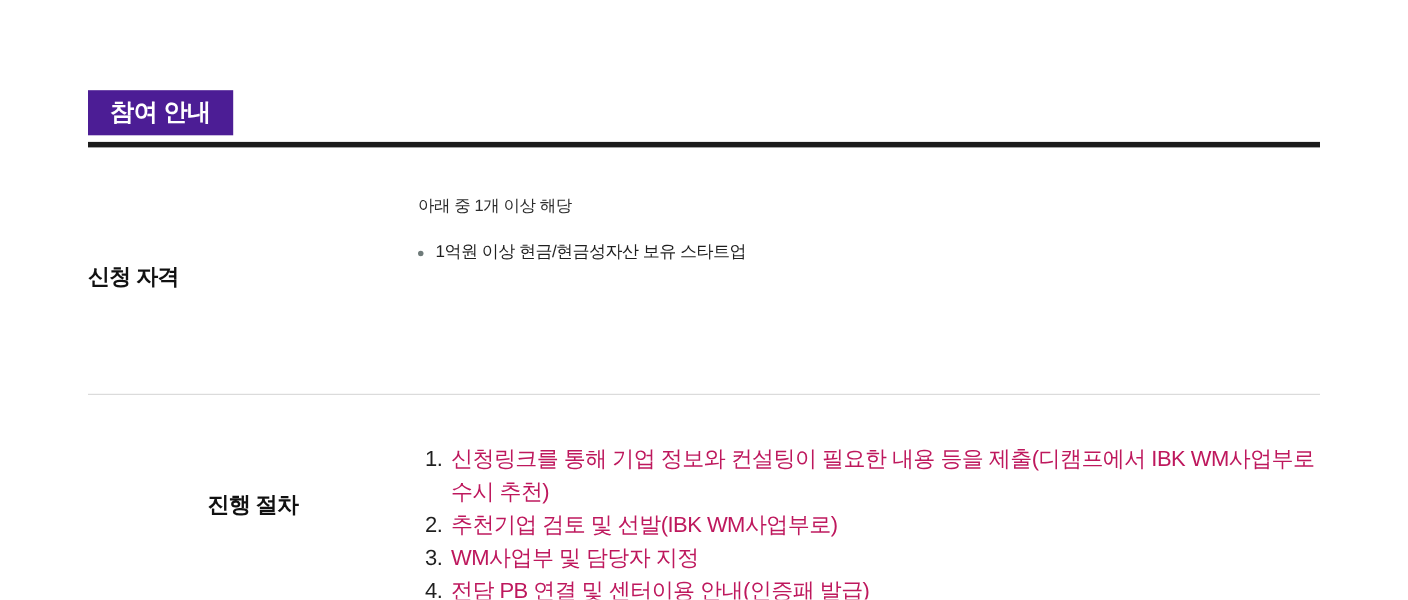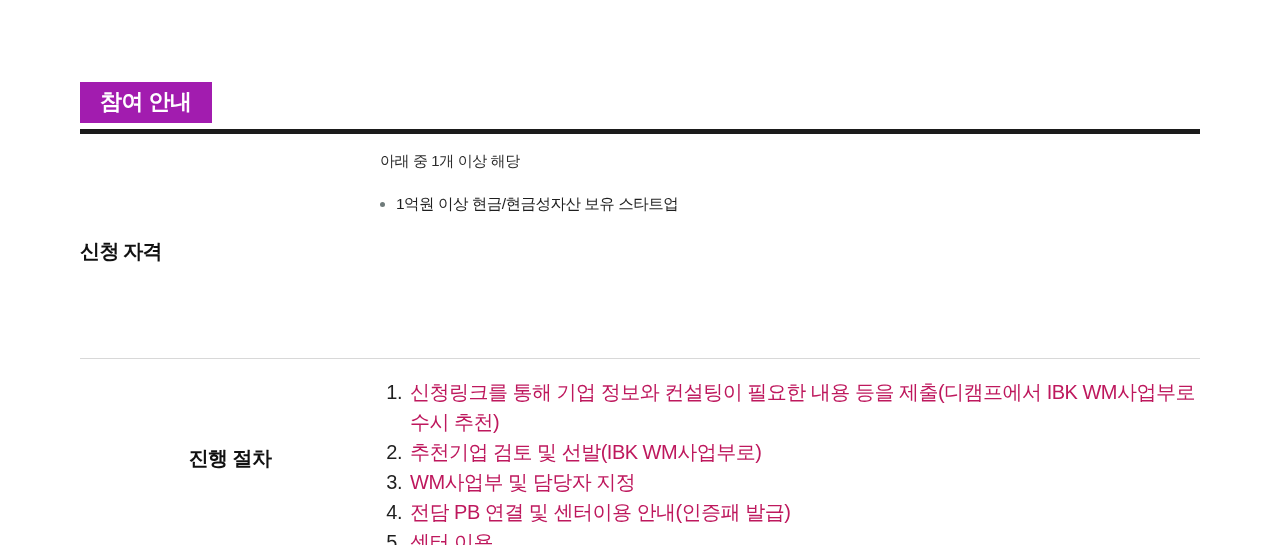--- a/index.html
+++ b/index.html
@@ -22,21 +22,21 @@
 
   
   .section-header {
     position: absolute;
     left: 80px;
     top: 82px;
     width: 1120px;
   }
   .section-title-box {
     display: inline-block;
-    background: #a21caf;
+    background: #4c1d95;
     color: #ffffff;
     font-size: 22px;
     font-weight: bold;
     letter-spacing: -0.5px;
     padding: 9px 20px 10px 20px;
     line-height: 1;
   }
   .header-rule {
     position: absolute;
     left: 0;
@@ -58,26 +58,27 @@
   .row-process { top: 375px; }
 
   .row-label {
     width: 300px;
     flex: 0 0 300px;
     font-size: 20px;
     font-weight: bold;
     letter-spacing: -0.6px;
     color: #111111;
   }
-  .row-label-qualification { padding-top: 88px; font-family: Liberation Serif, serif; }
+  .row-label-qualification { padding-top: 88px; }
   .row-label-process { padding-top: 70px; text-align: center; }
 
   .row-body {
     flex: 1 1 auto;
     padding-top: 2px;
+    margin-top: 26px;
   }
 
   .intro-line {
     font-size: 15px;
     color: #2b2b2b;
     letter-spacing: -0.4px;
     margin: 0 0 18px 0;
   }
 
   ul.bullet-list {

